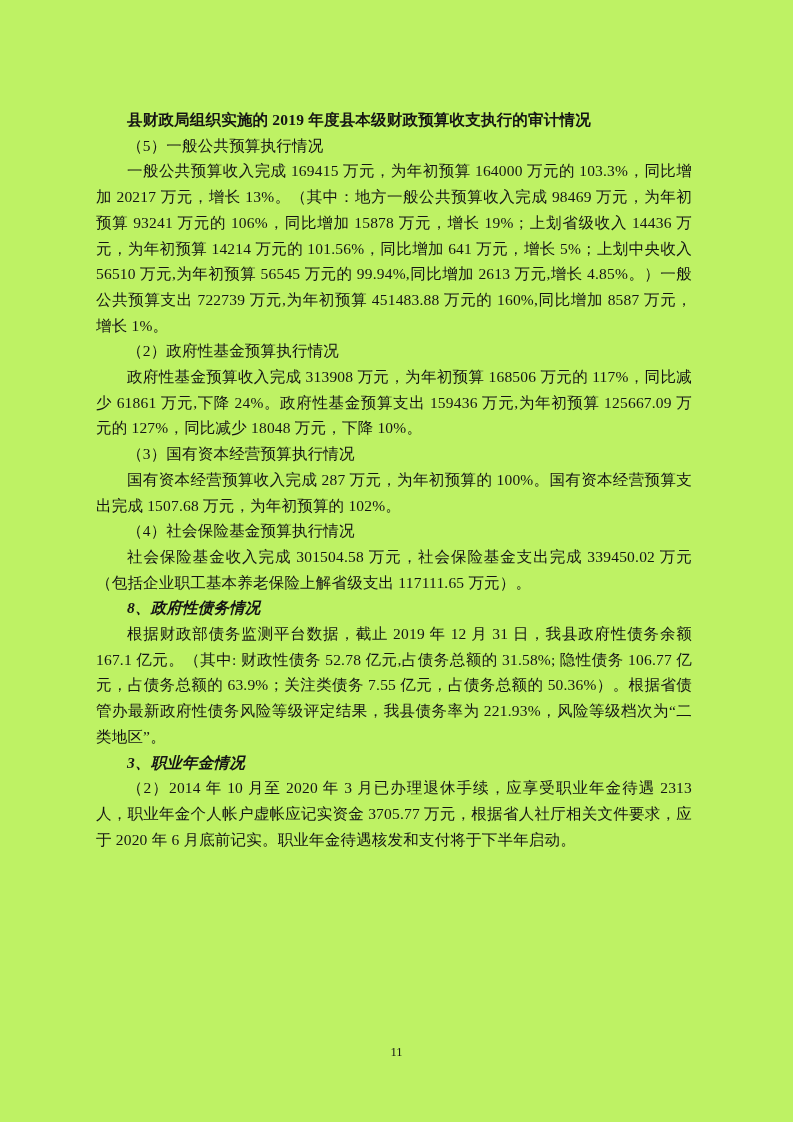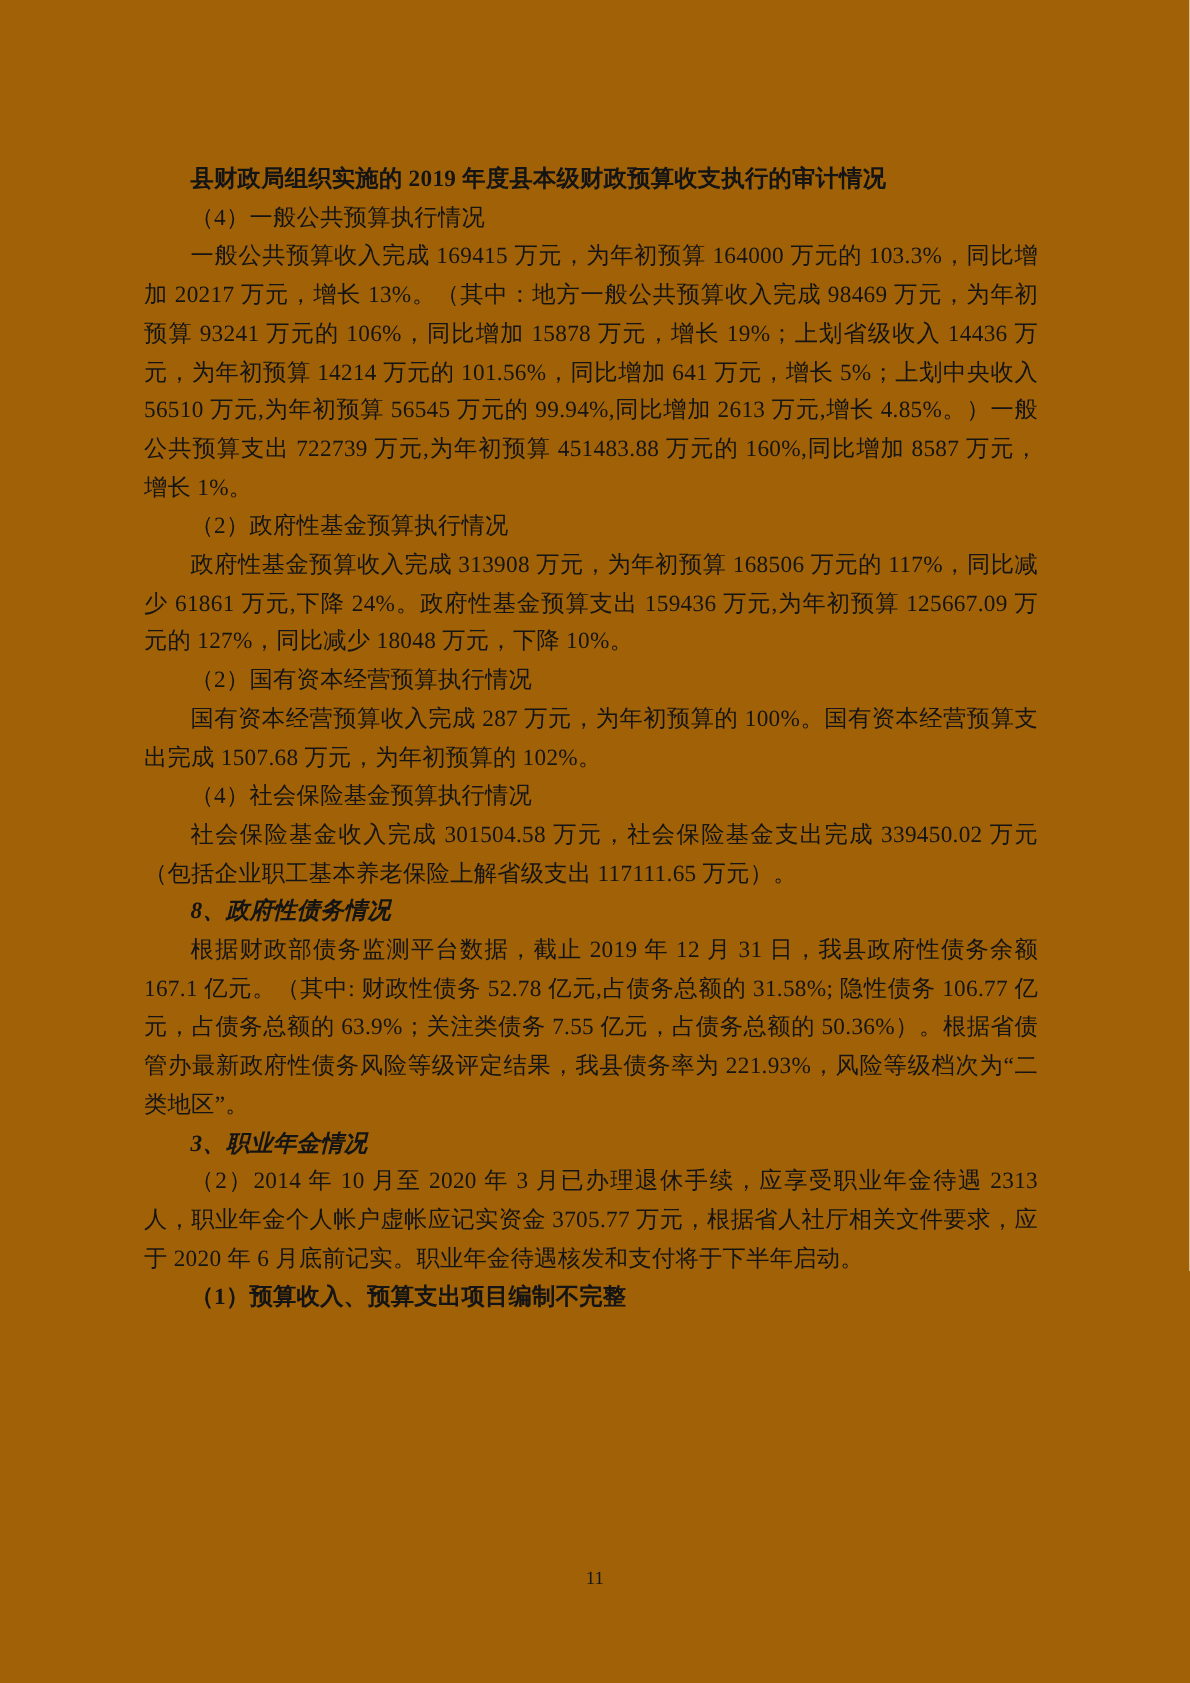--- a/index.html
+++ b/index.html
@@ -4,21 +4,21 @@
 <style>
   html, body {
     margin: 0;
     padding: 0;
     background: #ffffff;
   }
   .page {
     position: relative;
     width: 793px;
     height: 1122px;
-    background: #a16207;
+    background: #bef264;
     overflow: hidden;
     font-family: "Liberation Serif", "DejaVu Serif", serif;
     color: #141414;
   }
   .content {
     position: absolute;
     left: 96px;
     top: 107px;
     width: 596px;
     font-size: 15.5px;
@@ -50,28 +50,27 @@
     line-height: 16px;
     color: #141414;
   }
 </style>
 </head>
 <body>
 
 <div class="page">
   <div class="content">
     <p class="doc-title">县财政局组织实施的 2019 年度县本级财政预算收支执行的审计情况</p>
-    <p>（4）一般公共预算执行情况</p>
+    <p>（5）一般公共预算执行情况</p>
     <p>一般公共预算收入完成 169415 万元，为年初预算 164000 万元的 103.3%，同比增加 20217 万元，增长 13%。（其中：地方一般公共预算收入完成 98469 万元，为年初预算 93241 万元的 106%，同比增加 15878 万元，增长 19%；上划省级收入 14436 万元，为年初预算 14214 万元的 101.56%，同比增加 641 万元，增长 5%；上划中央收入 56510 万元,为年初预算 56545 万元的 99.94%,同比增加 2613 万元,增长 4.85%。）一般公共预算支出 722739 万元,为年初预算 451483.88 万元的 160%,同比增加 8587 万元，增长 1%。</p>
     <p>（2）政府性基金预算执行情况</p>
     <p>政府性基金预算收入完成 313908 万元，为年初预算 168506 万元的 117%，同比减少 61861 万元,下降 24%。政府性基金预算支出 159436 万元,为年初预算 125667.09 万元的 127%，同比减少 18048 万元，下降 10%。</p>
-    <p>（2）国有资本经营预算执行情况</p>
+    <p>（3）国有资本经营预算执行情况</p>
     <p>国有资本经营预算收入完成 287 万元，为年初预算的 100%。国有资本经营预算支出完成 1507.68 万元，为年初预算的 102%。</p>
     <p>（4）社会保险基金预算执行情况</p>
     <p>社会保险基金收入完成 301504.58 万元，社会保险基金支出完成 339450.02 万元（包括企业职工基本养老保险上解省级支出 117111.65 万元）。</p>
     <p class="h-num">8、政府性债务情况</p>
     <p>根据财政部债务监测平台数据，截止 2019 年 12 月 31 日，我县政府性债务余额 167.1 亿元。（其中: 财政性债务 52.78 亿元,占债务总额的 31.58%; 隐性债务 106.77 亿元，占债务总额的 63.9%；关注类债务 7.55 亿元，占债务总额的 50.36%）。根据省债管办最新政府性债务风险等级评定结果，我县债务率为 221.93%，风险等级档次为“二类地区”。</p>
     <p class="h-num">3、职业年金情况</p>
     <p>（2）2014 年 10 月至 2020 年 3 月已办理退休手续，应享受职业年金待遇 2313 人，职业年金个人帐户虚帐应记实资金 3705.77 万元，根据省人社厅相关文件要求，应于 2020 年 6 月底前记实。职业年金待遇核发和支付将于下半年启动。</p>
-    <p class="h-sub-bold">（1）预算收入、预算支出项目编制不完整</p>
   </div>
   <div class="page-number">11</div>
 </div>
 
 </body></html>

